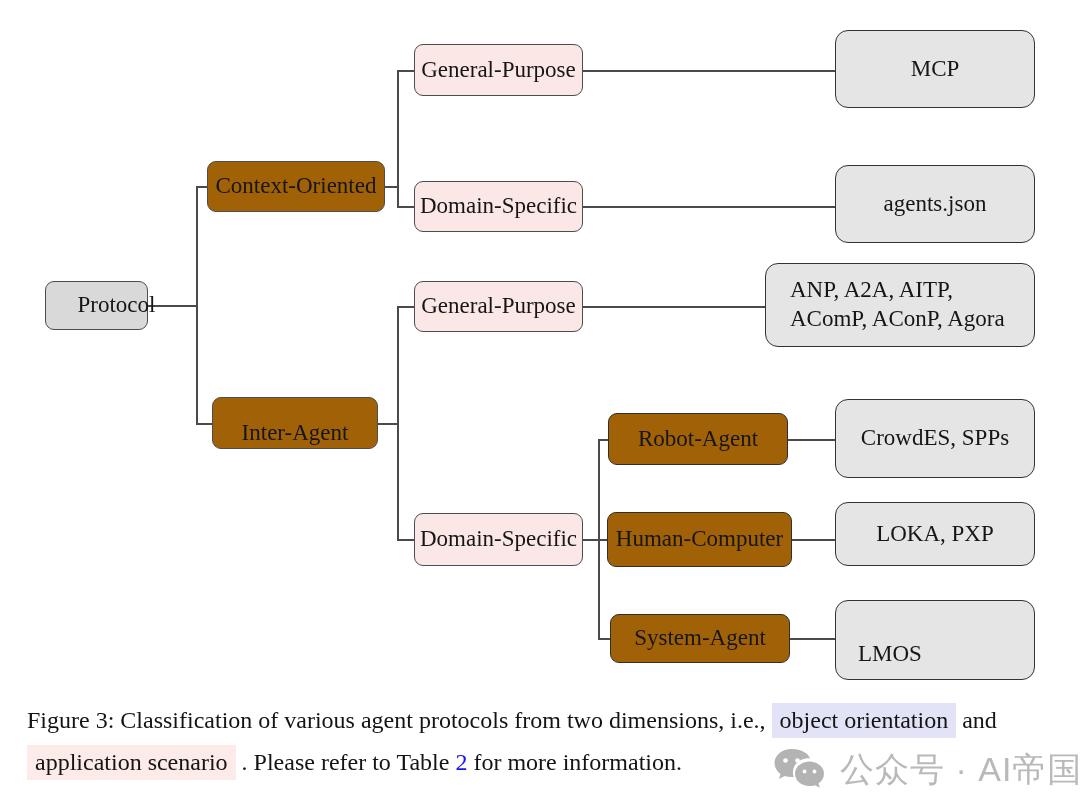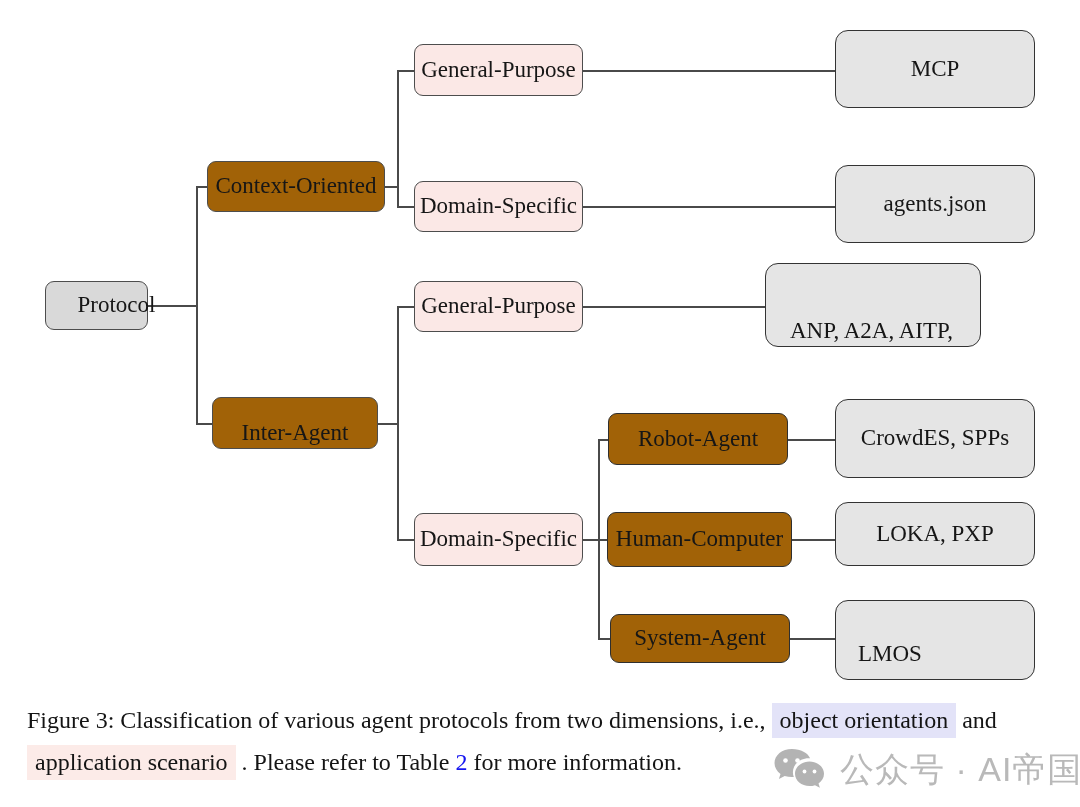--- a/index.html
+++ b/index.html
@@ -111,23 +111,24 @@
 </div>
 
 <div class="box fill-white" style="left:835px;top:30px;width:200px;height:78px;">
   <span class="inner">MCP</span>
 </div>
 
 <div class="box fill-white" style="left:835px;top:165px;width:200px;height:78px;">
   <span class="inner">agents.json</span>
 </div>
 
-<div class="box fill-white left-text" style="left:765px;top:263px;width:216px;height:84px;align-items:flex-end;">
+<div class="box fill-white left-text" style="left:765px;top:263px;width:270px;height:84px;">
   <span class="inner">
     <span>ANP, A2A, AITP,</span><br>
+    <span>AComP, AConP, Agora</span>
   </span>
 </div>
 
 <div class="box fill-white" style="left:835px;top:399px;width:200px;height:79px;">
   <span class="inner">CrowdES, SPPs</span>
 </div>
 
 <div class="box fill-white" style="left:835px;top:502px;width:200px;height:64px;">
   <span class="inner">LOKA, PXP</span>
 </div>

